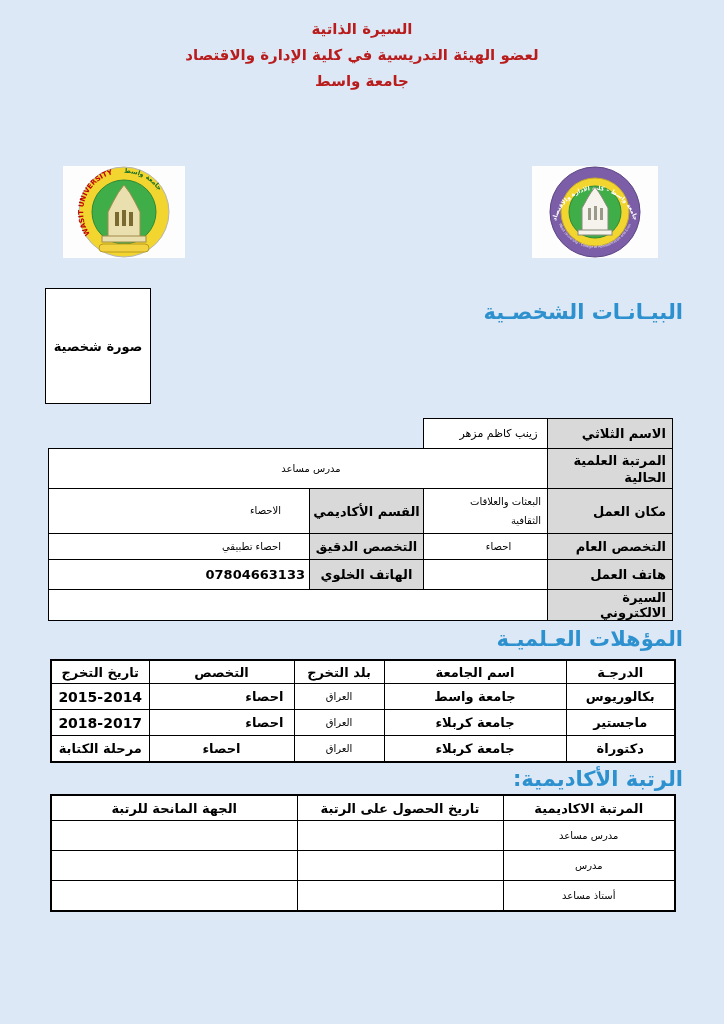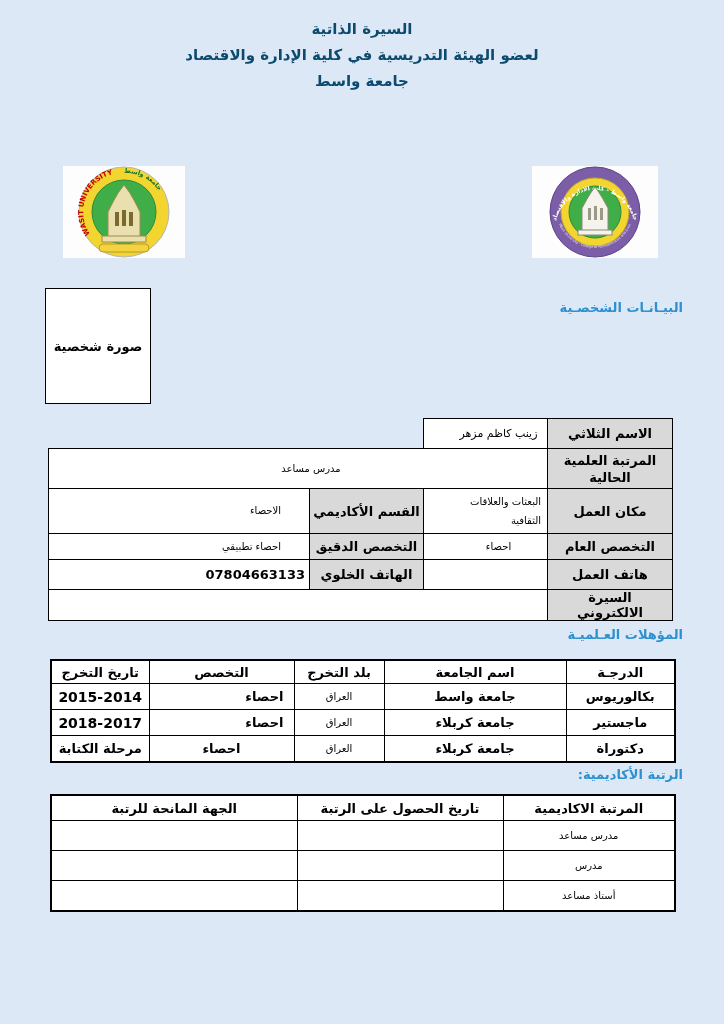--- a/index.html
+++ b/index.html
@@ -5,45 +5,45 @@
   html,body{margin:0;padding:0;}
   body{
     width:724px;height:1024px;position:relative;overflow:hidden;
     background:#dce8f5;
     font-family:"DejaVu Sans","Liberation Sans",sans-serif;
   }
   .abs{position:absolute;}
   
   .doc-title{
     top:16px;left:0;width:724px;text-align:center;
-    color:#0c4a6e;font-weight:bold;font-size:15px;line-height:26px;
+    color:#b91c1c;font-weight:bold;font-size:15px;line-height:26px;
     direction:rtl;
   }
   
   .logo{background:#fdfdfd;}
   .logo-left{left:63px;top:166px;width:122px;height:92px;}
   .logo-right{left:532px;top:166px;width:126px;height:92px;}
   
   .section-title{
-    right:41px;color:#2e91cf;font-weight:bold;font-size:13px;direction:rtl;
+    right:41px;color:#2e91cf;font-weight:bold;font-size:21px;direction:rtl;
   }
   .st-1{top:300px;}
   .st-2{top:627px;}
   .st-3{top:767px;}
   
   .photo-box{
     left:45px;top:288px;width:104px;height:114px;background:#fff;
     border:1px solid #000;display:flex;align-items:center;justify-content:center;
     font-weight:bold;font-size:13px;direction:rtl;color:#000;
   }
   
   table{border-collapse:collapse;table-layout:fixed;direction:rtl;}
   td,th{border:1px solid #000;padding:0 6px;font-size:13px;color:#000;
         overflow:hidden;vertical-align:middle;text-align:right;}
-  .lbl{background:#d9d9d9;font-weight:bold;text-align:center;}
+  .lbl{background:#d9d9d9;font-weight:bold;text-align:right;}
   .lbl.c{text-align:center;padding:0 2px;}
   .val{background:#fff;font-weight:normal;padding-left:32px;}
   .small{font-size:10px;line-height:18px;}
   .center{text-align:center;}
   .right-pad{text-align:right;padding-left:2px;padding-right:28px;}
   .ghost{border:none;background:transparent;}
   .bold{font-weight:bold;}
   .num{direction:ltr;unicode-bidi:isolate;}
   
   .t-personal{left:48px;top:418px;width:624px;background:transparent;}

